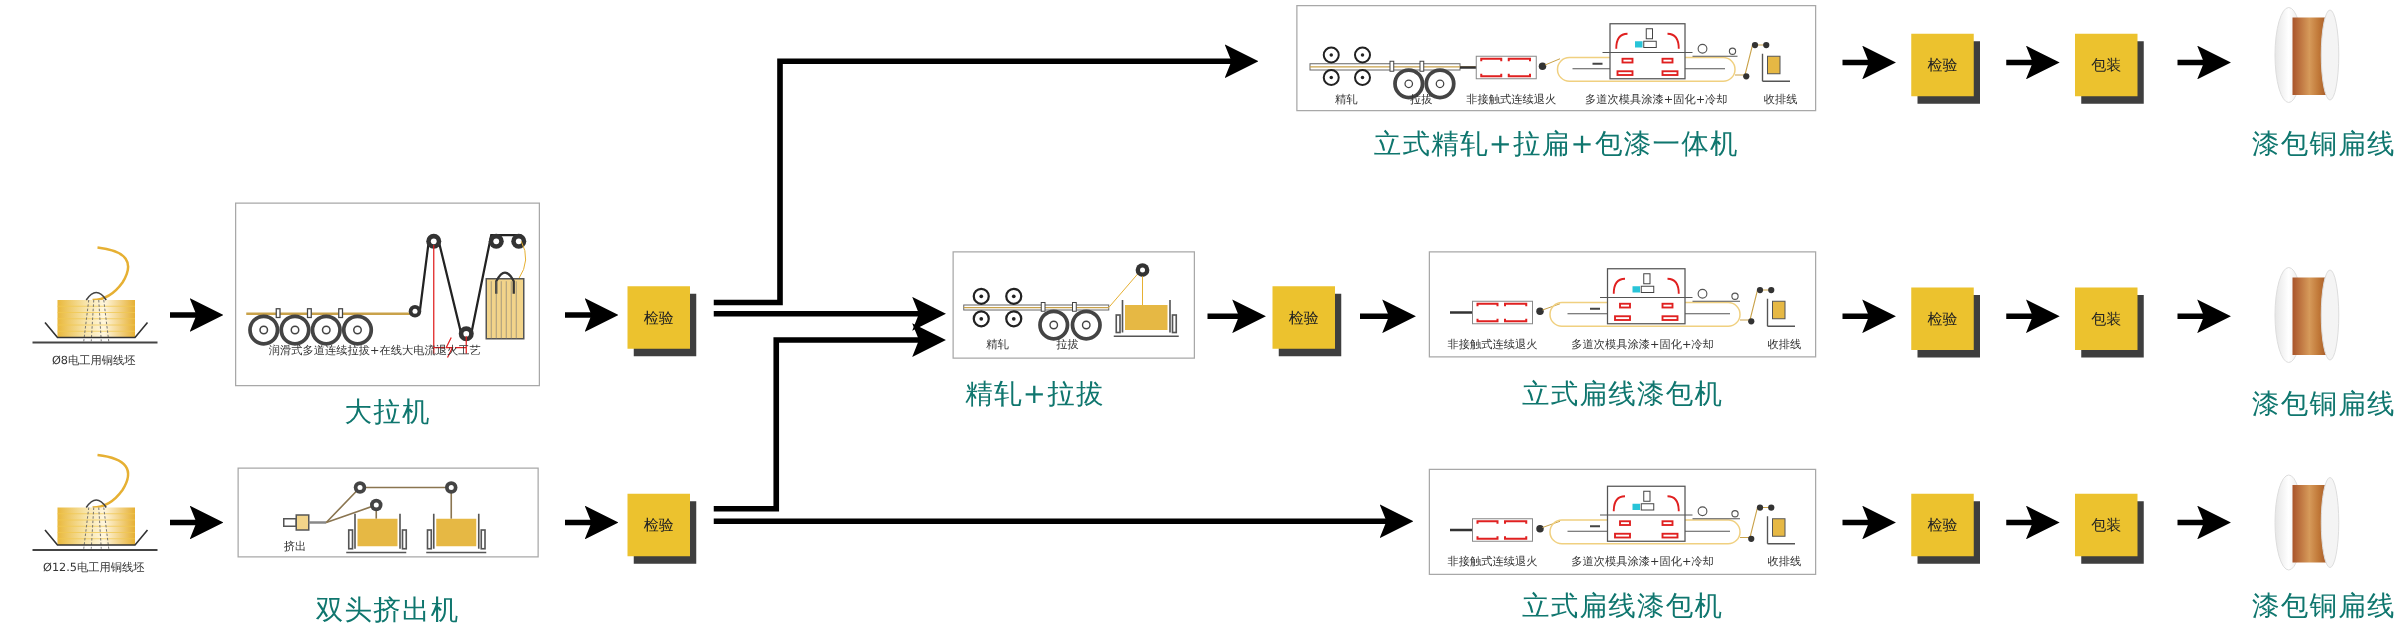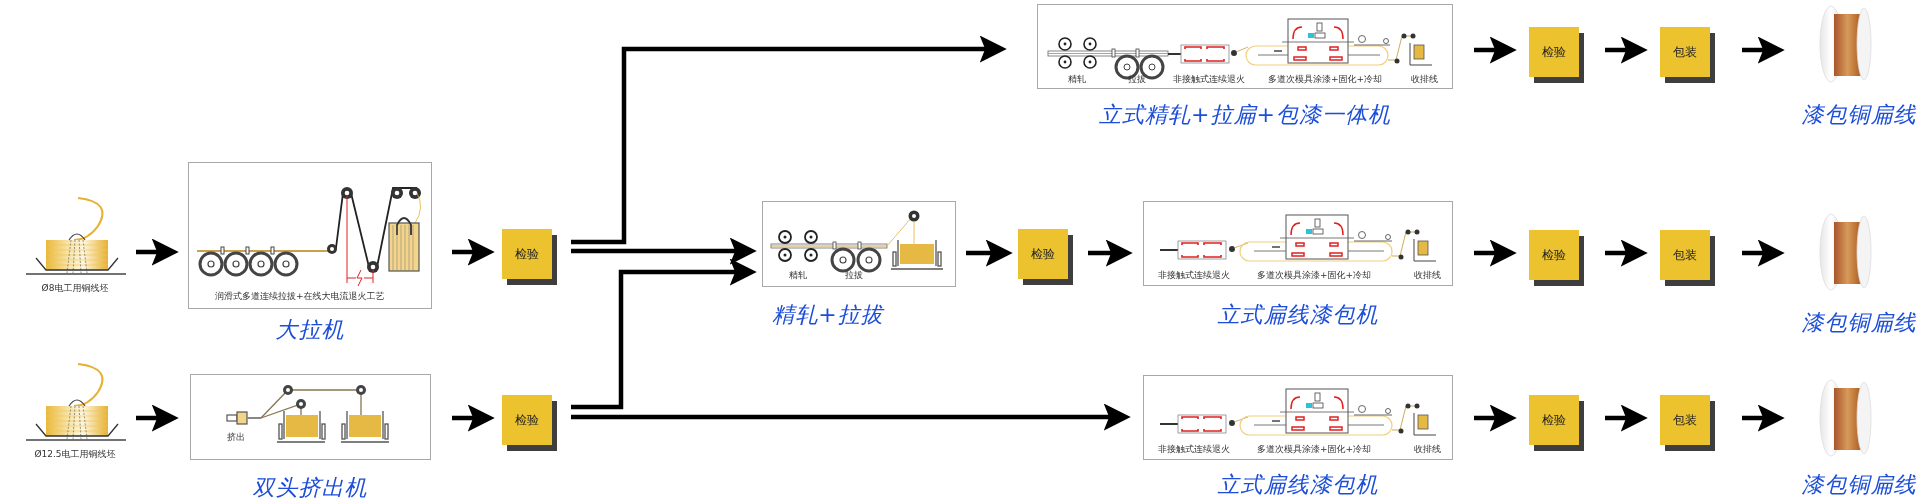--- a/index.html
+++ b/index.html
@@ -2,21 +2,21 @@
 <html><head>
 <meta charset="utf-8">
 <style>
   html, body { margin: 0; padding: 0; background: #ffffff; }
   body { width: 1919px; height: 500px; position: relative; overflow: hidden;
          font-family: "DejaVu Sans", "Liberation Sans", sans-serif; color: #222; }
   .abs { position: absolute; }
   .panel { position: absolute; border: 1.5px solid #a8a8a8; background: #fff; box-sizing: border-box; }
   .panel svg { position: absolute; left: 0; top: 0; }
   .cap { position: absolute; font-size: 9px; color: #333; white-space: nowrap; }
-  .title { position: absolute; font-size: 22px; color: #1d4ed8; white-space: nowrap; transform: translateX(-50%); letter-spacing: 1px; font-style: italic; }
+  .title { position: absolute; font-size: 22px; color: #0f766e; white-space: nowrap; transform: translateX(-50%); letter-spacing: 1px; }
   .ybox { position: absolute; width: 67px; height: 50px; }
   .ybox .sh { position: absolute; left: 5px; top: 6px; width: 50px; height: 50px; background: #3e3e3e; }
   .ybox .fc { position: absolute; left: 0; top: 0; width: 50px; height: 50px; background: #ecc22e;
               display: flex; align-items: center; justify-content: center; font-size: 12px; color: #222; }
   .rawlabel { position: absolute; font-size: 9px; color: #333; white-space: nowrap; transform: translateX(-50%); }
   #flow { position: absolute; left: 0; top: 0; }
 </style>
 </head>
 <body>
 
@@ -160,25 +160,25 @@
     <path d="M208,72 L208,62 Q215,48 222,62 L222,72" stroke="#333" stroke-width="1.8" fill="none"></path>
     <g stroke="#777" stroke-width="0.5">
         <line x1="204" y1="62" x2="204" y2="108"></line>
         <line x1="208" y1="62" x2="208" y2="108"></line>
         <line x1="212" y1="62" x2="212" y2="108"></line>
         <line x1="216" y1="62" x2="216" y2="108"></line>
         <line x1="220" y1="62" x2="220" y2="108"></line>
         <line x1="224" y1="62" x2="224" y2="108"></line>
       </g>
   </svg>
-  <div class="cap" style="left:26px; top:127px;">润滑式多道连续拉拔+在线大电流退火工艺</div>
+  <div class="cap" style="left:26px; top:111px;">润滑式多道连续拉拔+在线大电流退火工艺</div>
 </div>
 <div class="title" style="left:310px; top:315px;">大拉机</div>
 
-<div class="panel" style="left:190px; top:374px; width:241px; height:86px;">
+<div class="panel" style="left:190px; top:374px; width:241px; height:72px;">
   <svg width="241" height="86">
     <g stroke="#555" stroke-width="1.2" fill="#fff">
       <rect x="36" y="40" width="10" height="6"></rect>
         <rect x="46" y="37" width="10" height="12" fill="#f2d48a"></rect>
     </g>
     <line x1="56" y1="43" x2="70" y2="43" stroke="#888" stroke-width="2"></line>
     <g stroke="#8a7550" stroke-width="1.3" fill="none">
       <polyline points="70,43 97,15 170,15 170,40"></polyline>
       <polyline points="70,43 110,29 110,40"></polyline>
     </g>

